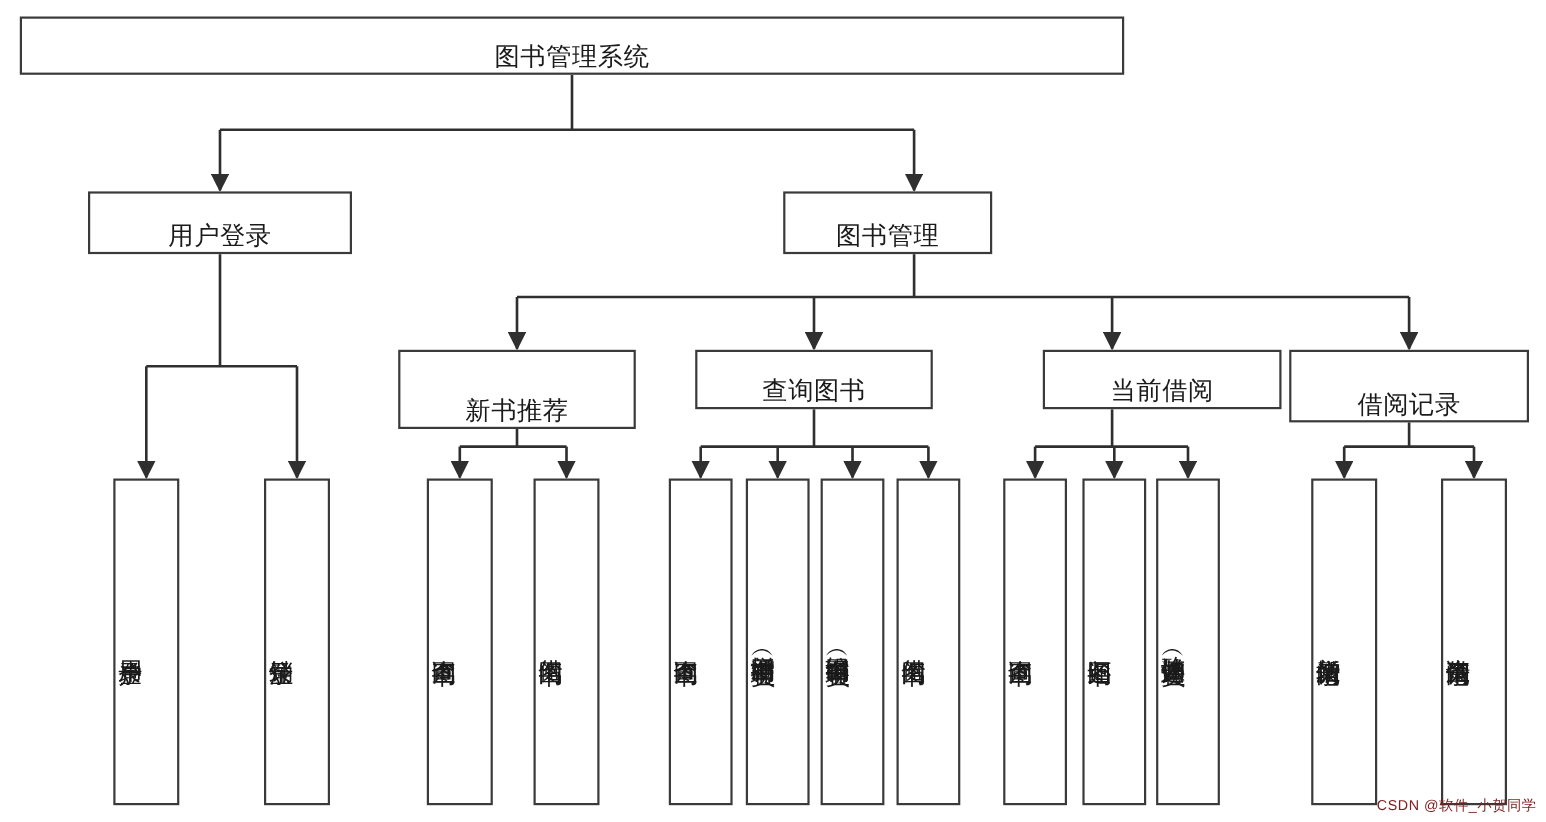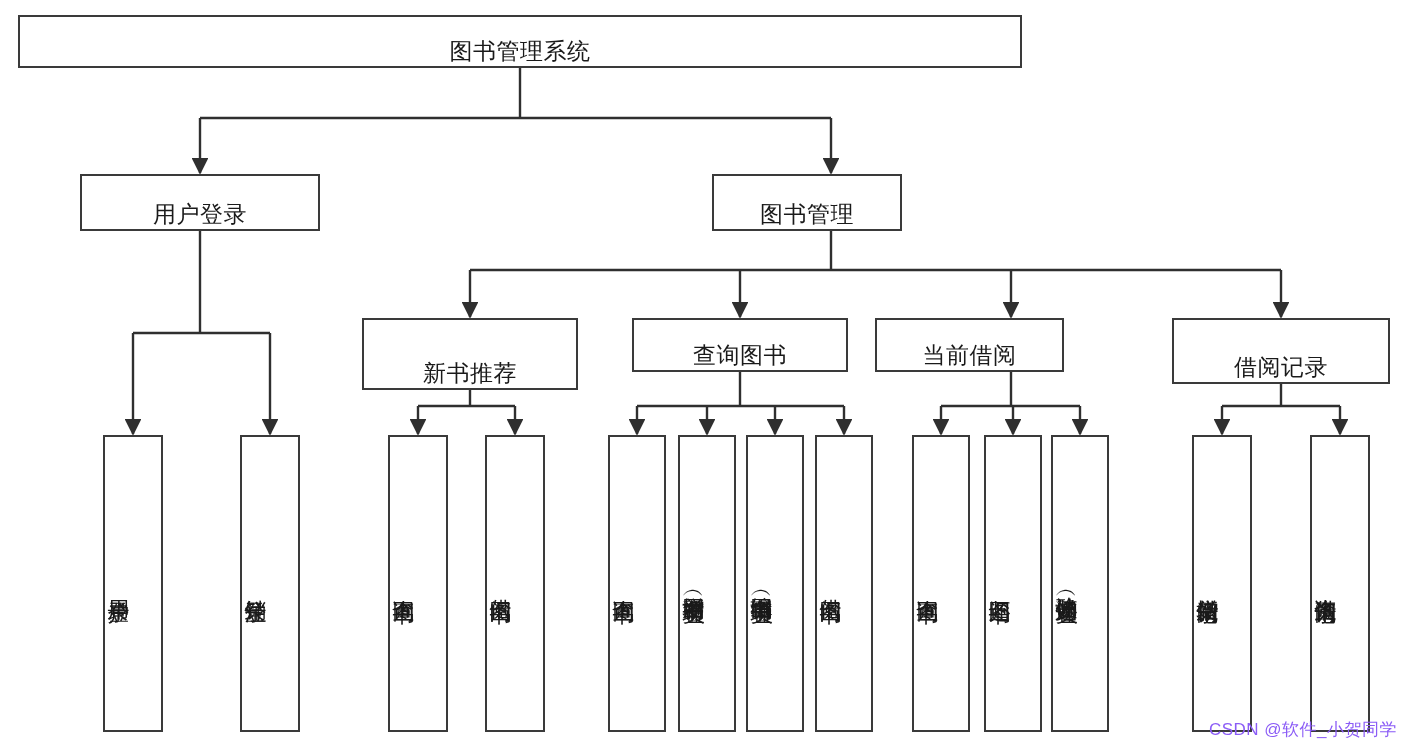--- a/index.html
+++ b/index.html
@@ -57,22 +57,22 @@
     text-align: center;
   }
   .node .label {
     display: block;
     text-align: center;
   }
   #watermark {
     position: absolute;
     right: 8px;
     bottom: 6px;
-    font-size: 17px;
-    color: #8b5cf6;
+    font-size: 13px;
+    color: #7f1d1d;
     letter-spacing: 0.5px;
     white-space: nowrap;
     user-select: none;
   }
 </style>
 </head>
 <body>
 
 <div id="canvas">
   <svg id="edges" viewBox="0 0 1405 747" width="1405" height="747" xmlns="http://www.w3.org/2000/svg">
@@ -127,21 +127,21 @@
       </div>
       <div class="node horiz" id="node-book-manage" style="left: 712px; top: 174px; width: 190px; height: 57px; border-color: rgb(58, 58, 58); background: rgb(255, 255, 255); color: rgb(26, 26, 26);">
         <span class="label">图书管理</span>
       </div>
       <div class="node horiz" id="node-new-book-rec" style="left: 362px; top: 318px; width: 216px; height: 72px; border-color: rgb(58, 58, 58); background: rgb(255, 255, 255); color: rgb(26, 26, 26);">
         <span class="label">新书推荐</span>
       </div>
       <div class="node horiz" id="node-book-borrow" style="left: 632px; top: 318px; width: 216px; height: 54px; border-color: rgb(58, 58, 58); background: rgb(255, 255, 255); color: rgb(26, 26, 26);">
         <span class="label">查询图书</span>
       </div>
-      <div class="node horiz" id="node-current-borrow" style="left: 875px; top: 318px; width: 189px; height: 54px; border-color: rgb(58, 58, 58); background: rgb(255, 255, 255); color: rgb(26, 26, 26);">
+      <div class="node horiz" id="node-current-borrow" style="left: 948px; top: 318px; width: 217px; height: 54px; border-color: rgb(58, 58, 58); background: rgb(255, 255, 255); color: rgb(26, 26, 26);">
         <span class="label">当前借阅</span>
       </div>
       <div class="node horiz" id="node-borrow-record" style="left: 1172px; top: 318px; width: 218px; height: 66px; border-color: rgb(58, 58, 58); background: rgb(255, 255, 255); color: rgb(26, 26, 26);">
         <span class="label">借阅记录</span>
       </div>
       <div class="node vert" id="node-leaf-user-login" style="left: 103px; top: 435px; width: 60px; height: 297px; border-color: rgb(58, 58, 58); background: rgb(255, 255, 255); color: rgb(26, 26, 26);">
         <span class="label">用户登录</span>
       </div>
       <div class="node vert" id="node-leaf-user-logout" style="left: 240px; top: 435px; width: 60px; height: 297px; border-color: rgb(58, 58, 58); background: rgb(255, 255, 255); color: rgb(26, 26, 26);">
         <span class="label">注销登录</span>

